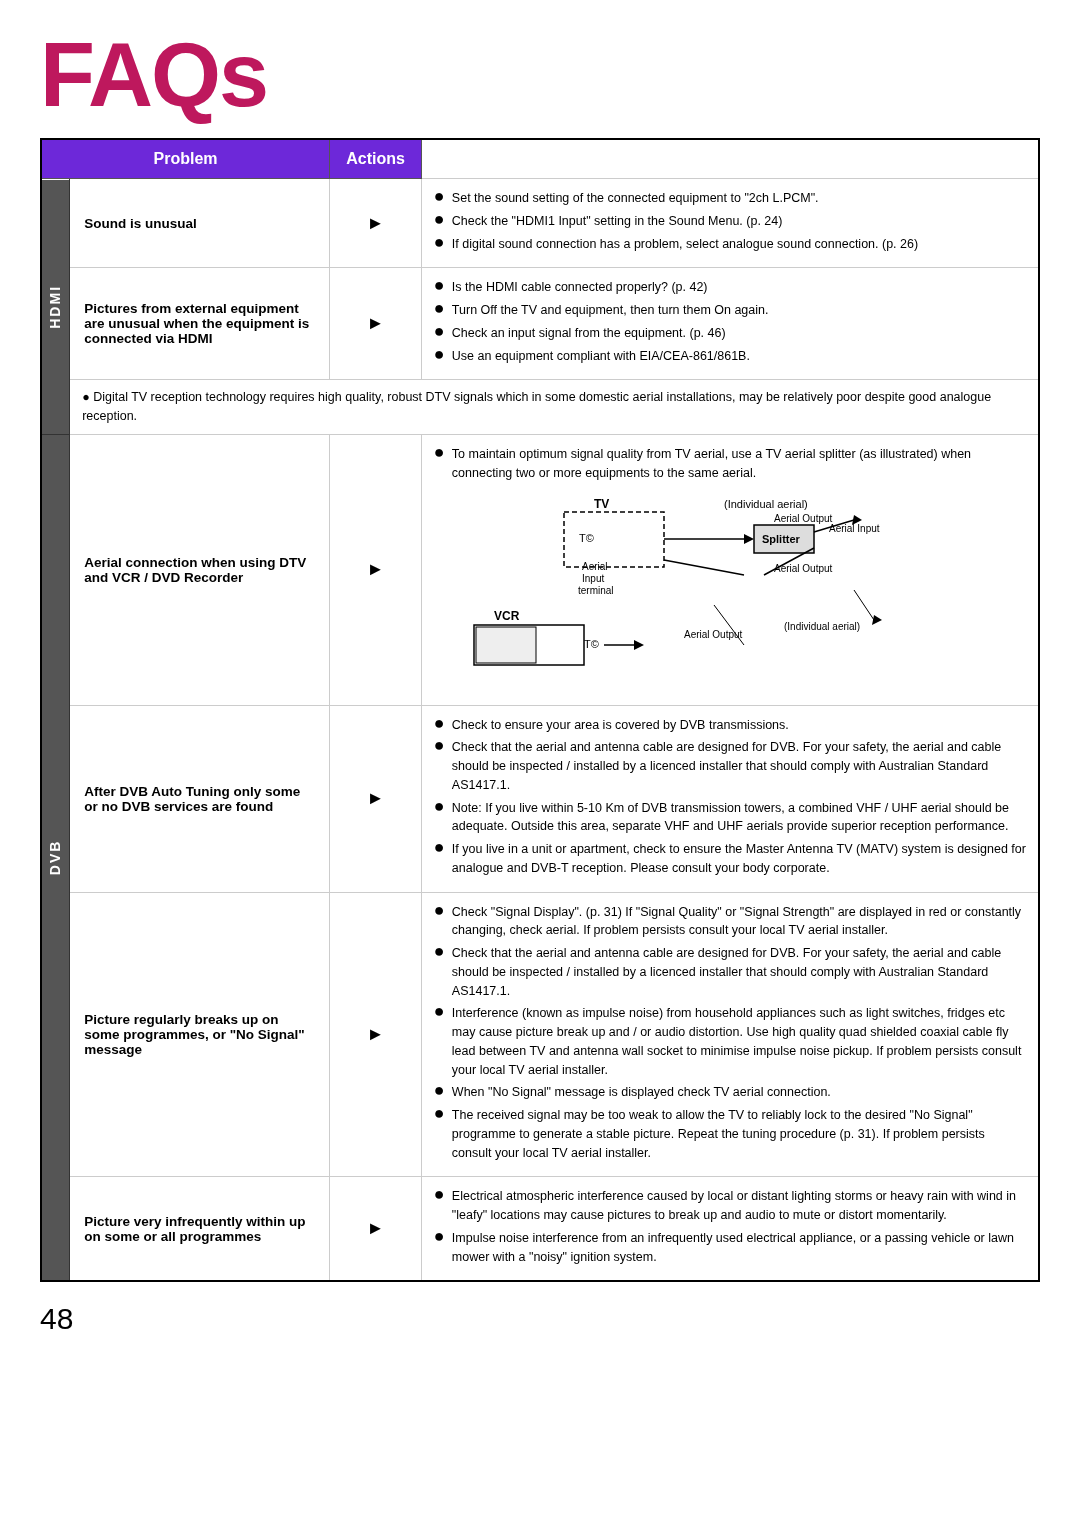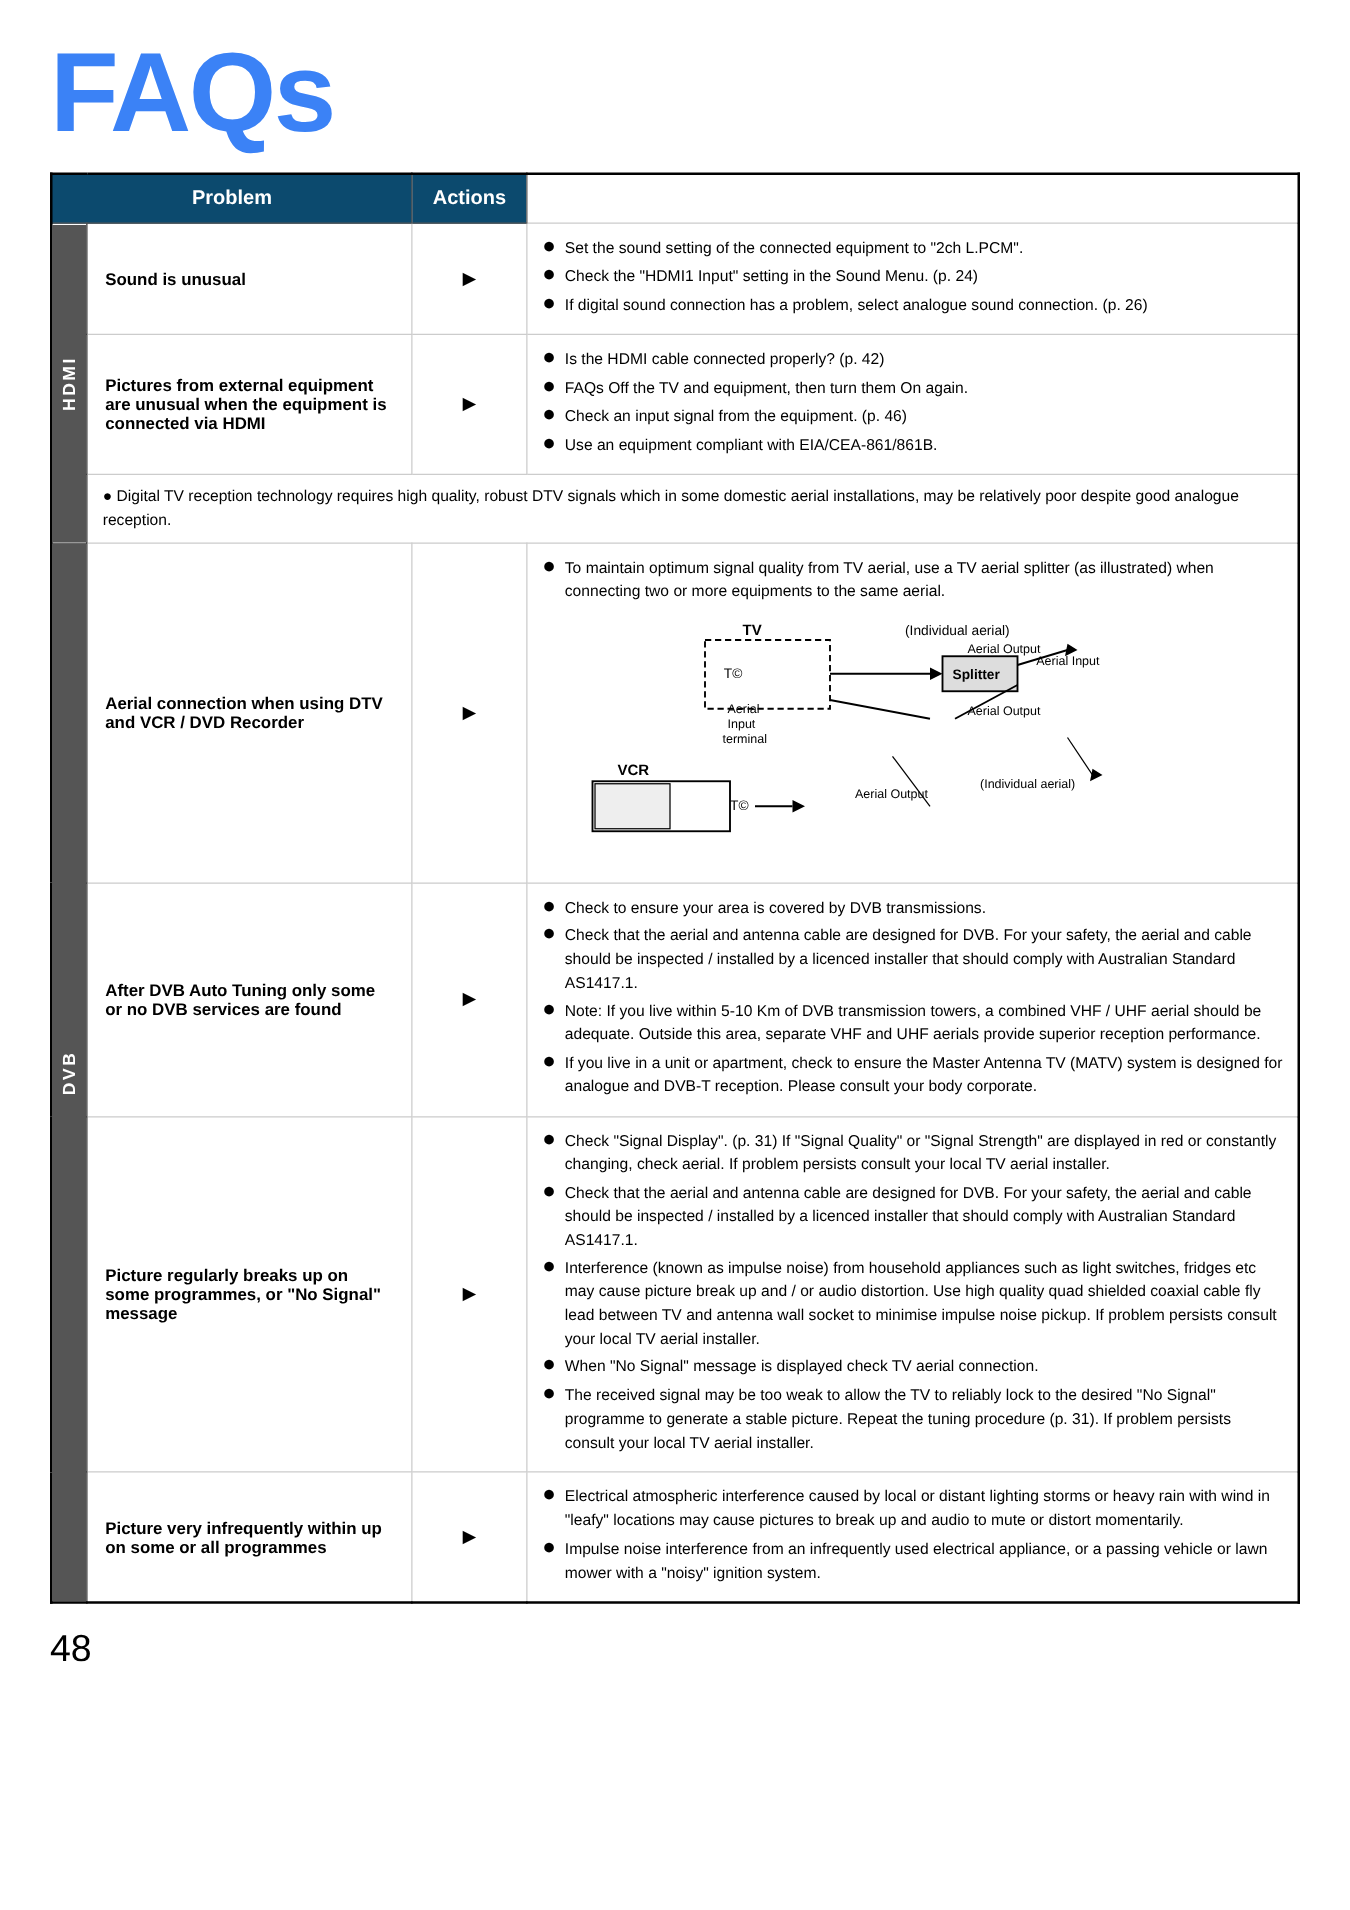--- a/index.html
+++ b/index.html
@@ -8,32 +8,32 @@
       background: #fff;
       width: 1080px;
       min-height: 1528px;
       padding: 30px 40px 40px 40px;
       color: #000;
       font-size: 13px;
     }
     h1.faqs-title {
       font-size: 90px;
       font-weight: 900;
-      color: #3b82f6;
+      color: #be185d;
       line-height: 1;
       margin-bottom: 18px;
       letter-spacing: -2px;
     }
     .main-table {
       width: 100%;
       border-collapse: collapse;
       border: 2px solid #000;
     }
     .header-row th {
-      background: #0c4a6e;
+      background: #6d28d9;
       color: #fff;
       font-size: 16px;
       font-weight: bold;
       padding: 10px 16px;
       text-align: center;
       border: 1px solid #555;
     }
     .header-row th:first-child {
       width: 300px;
     }
@@ -142,21 +142,21 @@
         <span>Pictures from external equipment are unusual when the equipment is connected via HDMI</span>
       </td>
       <td class="arrow-cell">►</td>
       <td class="actions-cell">
         <div class="bullet-item">
             <span class="bullet-dot">●</span>
             <span>Is the HDMI cable connected properly? (p. 42)</span>
           </div>
         <div class="bullet-item">
             <span class="bullet-dot">●</span>
-            <span>FAQs Off the TV and equipment, then turn them On again.</span>
+            <span>Turn Off the TV and equipment, then turn them On again.</span>
           </div>
         <div class="bullet-item">
             <span class="bullet-dot">●</span>
             <span>Check an input signal from the equipment. (p. 46)</span>
           </div>
         <div class="bullet-item">
             <span class="bullet-dot">●</span>
             <span>Use an equipment compliant with EIA/CEA-861/861B.</span>
           </div>
       </td>

